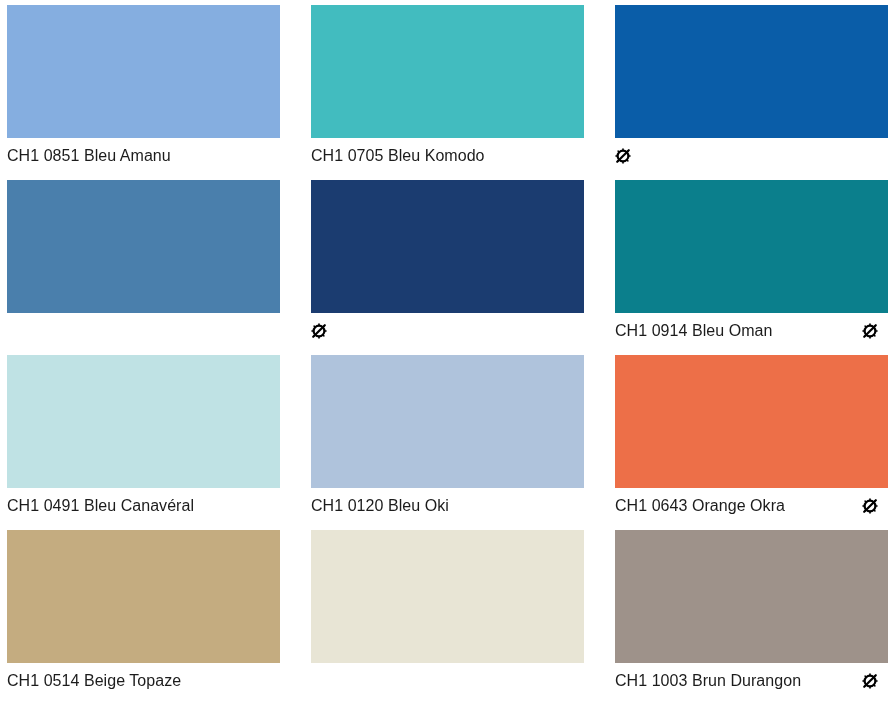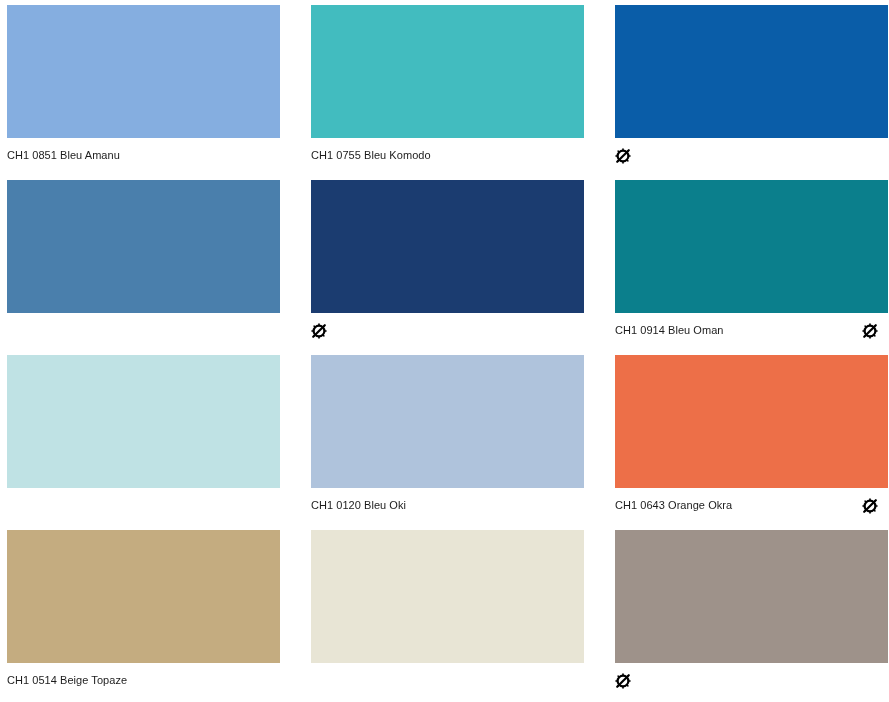--- a/index.html
+++ b/index.html
@@ -37,21 +37,21 @@
   .swatch-caption {
     display: flex;
     flex-direction: row;
     align-items: center;
     justify-content: space-between;
     height: 30px;
     padding-top: 5px;
     box-sizing: border-box;
   }
   .swatch-label {
-    font-size: 11px;
+    font-size: 16px;
     line-height: 17px;
     color: #1c1c1c;
     white-space: nowrap;
     letter-spacing: 0.05px;
   }
   .discontinued-icon {
     width: 16px;
     height: 16px;
     margin-right: 10px;
     flex: 0 0 auto;
@@ -73,21 +73,21 @@
           <circle cx="8" cy="8" r="5.4" fill="none" stroke="#000000" stroke-width="2.2"></circle>
           <path d="M2.2 13.8 L13.8 2.2" stroke="#000000" stroke-width="2.2" stroke-linecap="round"></path>
           <path d="M8 1.0 L8 2.6 M8 13.4 L8 15.0 M1.0 8 L2.6 8 M13.4 8 L15.0 8" stroke="#000000" stroke-width="1.6" stroke-linecap="round"></path>
           <path d="M3.1 3.1 L4.2 4.2 M11.8 11.8 L12.9 12.9 M12.9 3.1 L11.8 4.2 M4.2 11.8 L3.1 12.9" stroke="#000000" stroke-width="1.5" stroke-linecap="round"></path>
         </svg>
       </div>
     </div>
     <div class="swatch-card">
       <div class="swatch-chip" style="background-color: rgb(66, 188, 191);"></div>
       <div class="swatch-caption">
-        <span class="swatch-label">CH1 0755 Bleu Komodo</span>
+        <span class="swatch-label">CH1 0705 Bleu Komodo</span>
         <svg class="discontinued-icon hidden" viewBox="0 0 16 16">
           <circle cx="8" cy="8" r="5.4" fill="none" stroke="#000000" stroke-width="2.2"></circle>
           <path d="M2.2 13.8 L13.8 2.2" stroke="#000000" stroke-width="2.2" stroke-linecap="round"></path>
           <path d="M8 1.0 L8 2.6 M8 13.4 L8 15.0 M1.0 8 L2.6 8 M13.4 8 L15.0 8" stroke="#000000" stroke-width="1.6" stroke-linecap="round"></path>
           <path d="M3.1 3.1 L4.2 4.2 M11.8 11.8 L12.9 12.9 M12.9 3.1 L11.8 4.2 M4.2 11.8 L3.1 12.9" stroke="#000000" stroke-width="1.5" stroke-linecap="round"></path>
         </svg>
       </div>
     </div>
     <div class="swatch-card">
       <div class="swatch-chip" style="background-color: rgb(10, 93, 168);"></div>
@@ -121,20 +121,29 @@
         <svg class="discontinued-icon" viewBox="0 0 16 16">
           <circle cx="8" cy="8" r="5.4" fill="none" stroke="#000000" stroke-width="2.2"></circle>
           <path d="M2.2 13.8 L13.8 2.2" stroke="#000000" stroke-width="2.2" stroke-linecap="round"></path>
           <path d="M8 1.0 L8 2.6 M8 13.4 L8 15.0 M1.0 8 L2.6 8 M13.4 8 L15.0 8" stroke="#000000" stroke-width="1.6" stroke-linecap="round"></path>
           <path d="M3.1 3.1 L4.2 4.2 M11.8 11.8 L12.9 12.9 M12.9 3.1 L11.8 4.2 M4.2 11.8 L3.1 12.9" stroke="#000000" stroke-width="1.5" stroke-linecap="round"></path>
         </svg>
       </div>
     </div>
     <div class="swatch-card">
       <div class="swatch-chip" style="background-color: rgb(191, 226, 228);"></div>
+      <div class="swatch-caption">
+        <span class="swatch-label">CH1 0491 Bleu Canavéral</span>
+        <svg class="discontinued-icon hidden" viewBox="0 0 16 16">
+          <circle cx="8" cy="8" r="5.4" fill="none" stroke="#000000" stroke-width="2.2"></circle>
+          <path d="M2.2 13.8 L13.8 2.2" stroke="#000000" stroke-width="2.2" stroke-linecap="round"></path>
+          <path d="M8 1.0 L8 2.6 M8 13.4 L8 15.0 M1.0 8 L2.6 8 M13.4 8 L15.0 8" stroke="#000000" stroke-width="1.6" stroke-linecap="round"></path>
+          <path d="M3.1 3.1 L4.2 4.2 M11.8 11.8 L12.9 12.9 M12.9 3.1 L11.8 4.2 M4.2 11.8 L3.1 12.9" stroke="#000000" stroke-width="1.5" stroke-linecap="round"></path>
+        </svg>
+      </div>
     </div>
     <div class="swatch-card">
       <div class="swatch-chip" style="background-color: rgb(175, 195, 220);"></div>
       <div class="swatch-caption">
         <span class="swatch-label">CH1 0120 Bleu Oki</span>
         <svg class="discontinued-icon hidden" viewBox="0 0 16 16">
           <circle cx="8" cy="8" r="5.4" fill="none" stroke="#000000" stroke-width="2.2"></circle>
           <path d="M2.2 13.8 L13.8 2.2" stroke="#000000" stroke-width="2.2" stroke-linecap="round"></path>
           <path d="M8 1.0 L8 2.6 M8 13.4 L8 15.0 M1.0 8 L2.6 8 M13.4 8 L15.0 8" stroke="#000000" stroke-width="1.6" stroke-linecap="round"></path>
           <path d="M3.1 3.1 L4.2 4.2 M11.8 11.8 L12.9 12.9 M12.9 3.1 L11.8 4.2 M4.2 11.8 L3.1 12.9" stroke="#000000" stroke-width="1.5" stroke-linecap="round"></path>
@@ -164,20 +173,21 @@
           <path d="M3.1 3.1 L4.2 4.2 M11.8 11.8 L12.9 12.9 M12.9 3.1 L11.8 4.2 M4.2 11.8 L3.1 12.9" stroke="#000000" stroke-width="1.5" stroke-linecap="round"></path>
         </svg>
       </div>
     </div>
     <div class="swatch-card">
       <div class="swatch-chip" style="background-color: rgb(232, 229, 213);"></div>
     </div>
     <div class="swatch-card">
       <div class="swatch-chip" style="background-color: rgb(158, 146, 138);"></div>
       <div class="swatch-caption">
+        <span class="swatch-label">CH1 1003 Brun Durangon</span>
         <svg class="discontinued-icon" viewBox="0 0 16 16">
           <circle cx="8" cy="8" r="5.4" fill="none" stroke="#000000" stroke-width="2.2"></circle>
           <path d="M2.2 13.8 L13.8 2.2" stroke="#000000" stroke-width="2.2" stroke-linecap="round"></path>
           <path d="M8 1.0 L8 2.6 M8 13.4 L8 15.0 M1.0 8 L2.6 8 M13.4 8 L15.0 8" stroke="#000000" stroke-width="1.6" stroke-linecap="round"></path>
           <path d="M3.1 3.1 L4.2 4.2 M11.8 11.8 L12.9 12.9 M12.9 3.1 L11.8 4.2 M4.2 11.8 L3.1 12.9" stroke="#000000" stroke-width="1.5" stroke-linecap="round"></path>
         </svg>
       </div>
     </div>
   </div>
 

